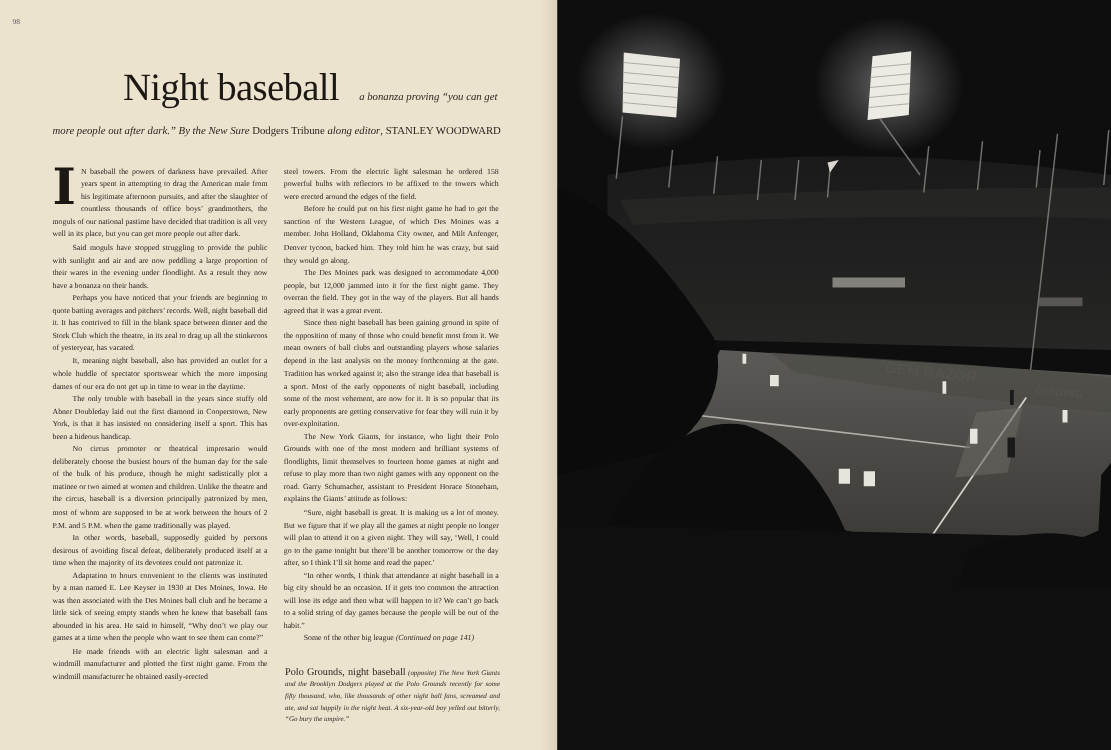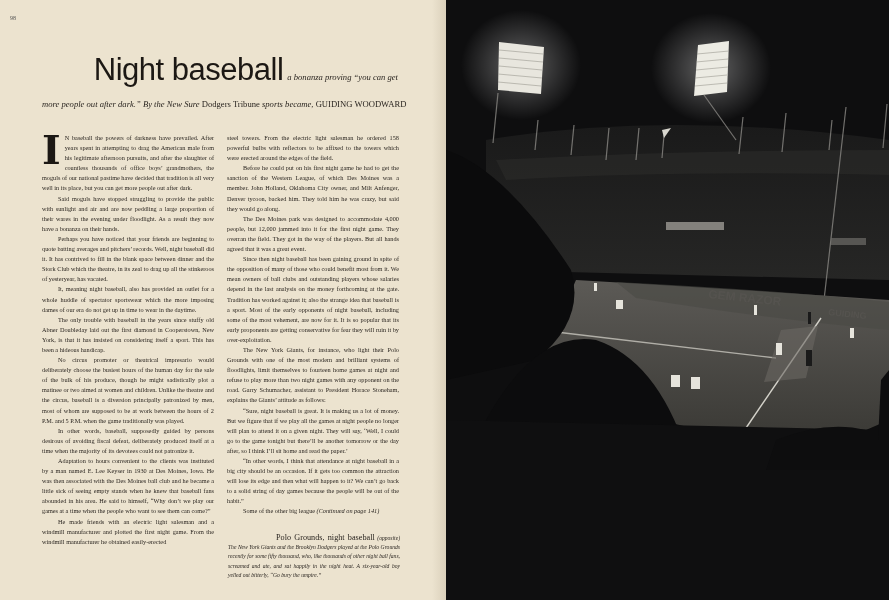--- a/index.html
+++ b/index.html
@@ -1,47 +1,47 @@
 <!DOCTYPE html>
 <html><head>
 <meta charset="utf-8">
 <style>
   html, body { margin:0; padding:0; }
   body { width:889px; height:600px; overflow:hidden; background:#111; position:relative; font-family:"Liberation Serif", serif; }
   .page { position:absolute; left:0; top:0; width:446px; height:600px; background:#ece3cf; color:#2a2520; overflow:hidden; }
   .page::after { content:""; position:absolute; right:0; top:0; width:14px; height:100%; background:linear-gradient(to right, rgba(0,0,0,0), rgba(90,70,40,0.12)); }
   .folio { position:absolute; left:10px; top:15px; font-size:6px; color:#555; }
   .title-line { position:absolute; left:0; top:52px; width:398px; text-align:right; white-space:nowrap; }
-  .title { font-family:Liberation Sans, sans-serif; font-size:31px; font-weight:300; color:#1c1814; letter-spacing:-0.5px; vertical-align:baseline; }
-  .deck1 { font-style:italic; font-size:8.6px; margin-left:4px; vertical-align:baseline; }
+  .title { font-family:Liberation Serif, serif; font-size:31px; font-weight:300; color:#1c1814; letter-spacing:-0.5px; vertical-align:baseline; }
+  .deck1 { font-style:italic; font-size:8.6px; margin-left:16px; vertical-align:baseline; }
   .deck2 { position:absolute; left:42px; top:99px; font-size:8.6px; white-space:nowrap; }
   .deck2 i { }
   .cols { position:absolute; top:133px; left:42px; width:356px; }
   .col { position:absolute; top:0; width:172px; font-size:6.25px; line-height:10.1px; text-align:justify; }
   .col.left { left:0; }
   .col.right { left:185px; }
   .col p { margin:0; text-indent:16px; }
   .col p.first { text-indent:0; }
   .dropcap { float:left; font-family:"DejaVu Serif", serif; font-size:40px; line-height:31px; margin:1px 4px 0 0; font-weight:bold; color:#1c1814; }
   .caption { position:absolute; left:228px; top:533px; width:172px; font-size:5.6px; line-height:9.2px; text-align:justify; }
-  .caption .cap-head { font-size:8.2px;margin-left:48px; }
+  .caption .cap-head { font-size:8.2px; }
   .caption i { font-style:italic; }
   .photo { position:absolute; left:446px; top:0; width:443px; height:600px; background:#0f0f10; overflow:hidden; }
   .photo svg { display:block; }
 </style>
 </head>
 <body>
 
 <div class="page">
   <div class="folio">98</div>
 
   <div class="title-line">
     <span class="title">Night baseball</span><span class="deck1">a bonanza proving “you can get</span>
   </div>
-  <div class="deck2"><i>more people out after dark.” By the </i><i>New Sure</i><span> Dodgers Tribune </span><i>sports became</i><span>, GUIDING WOODWARD</span></div>
+  <div class="deck2"><i>more people out after dark.” By the </i><i>New Sure</i><span> Dodgers Tribune </span><i>along editor</i><span>, STANLEY WOODWARD</span></div>
 
   <div class="cols">
     <div class="col left">
       <p class="first"><span class="dropcap">I</span><span>N baseball the powers of darkness have prevailed. After years spent in attempting to drag the American male from his legitimate afternoon pursuits, and after the slaughter of countless thousands of office boys’ grandmothers, the moguls of our national pastime have decided that tradition is all very well in its place, but you can get more people out after dark.</span></p>
       <p>Said moguls have stopped struggling to provide the public with sunlight and air and are now peddling a large proportion of their wares in the evening under floodlight. As a result they now have a bonanza on their hands.</p>
       <p>Perhaps you have noticed that your friends are beginning to quote batting averages and pitchers’ records. Well, night baseball did it. It has contrived to fill in the blank space between dinner and the Stork Club which the theatre, in its zeal to drag up all the stinkeroos of yesteryear, has vacated.</p>
       <p>It, meaning night baseball, also has provided an outlet for a whole huddle of spectator sportswear which the more imposing dames of our era do not get up in time to wear in the daytime.</p>
       <p>The only trouble with baseball in the years since stuffy old Abner Doubleday laid out the first diamond in Cooperstown, New York, is that it has insisted on considering itself a sport. This has been a hideous handicap.</p>
       <p>No circus promoter or theatrical impresario would deliberately choose the busiest hours of the human day for the sale of the bulk of his produce, though he might sadistically plot a matinee or two aimed at women and children. Unlike the theatre and the circus, baseball is a diversion principally patronized by men, most of whom are supposed to be at work between the hours of 2 P.M. and 5 P.M. when the game traditionally was played.</p>
       <p>In other words, baseball, supposedly guided by persons desirous of avoiding fiscal defeat, deliberately produced itself at a time when the majority of its devotees could not patronize it.</p>

